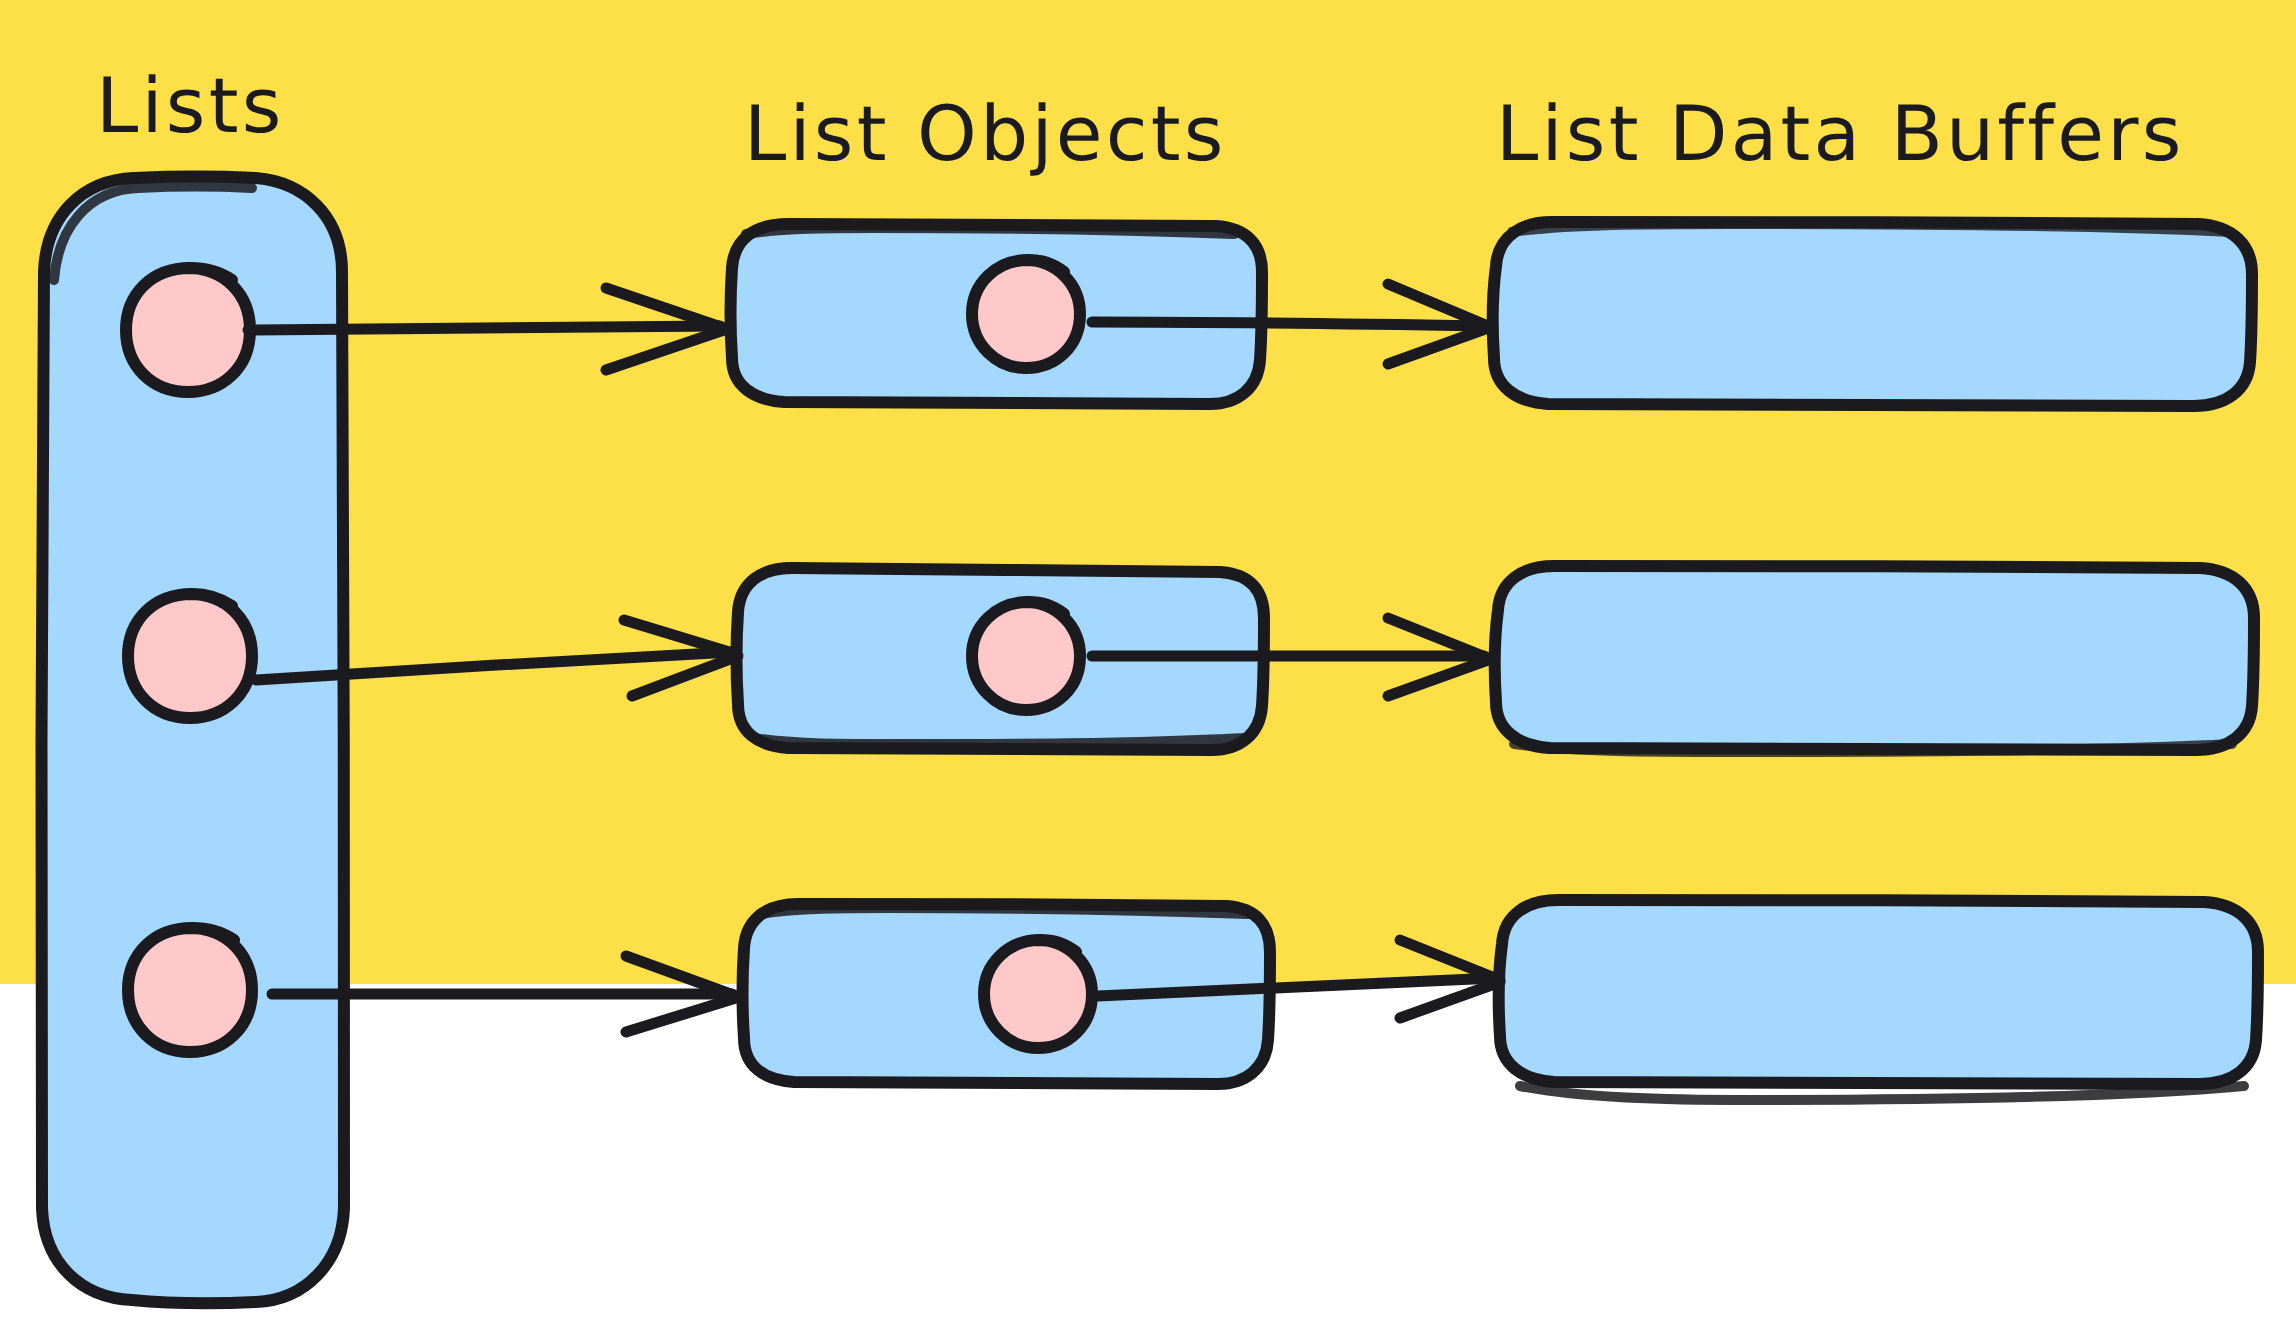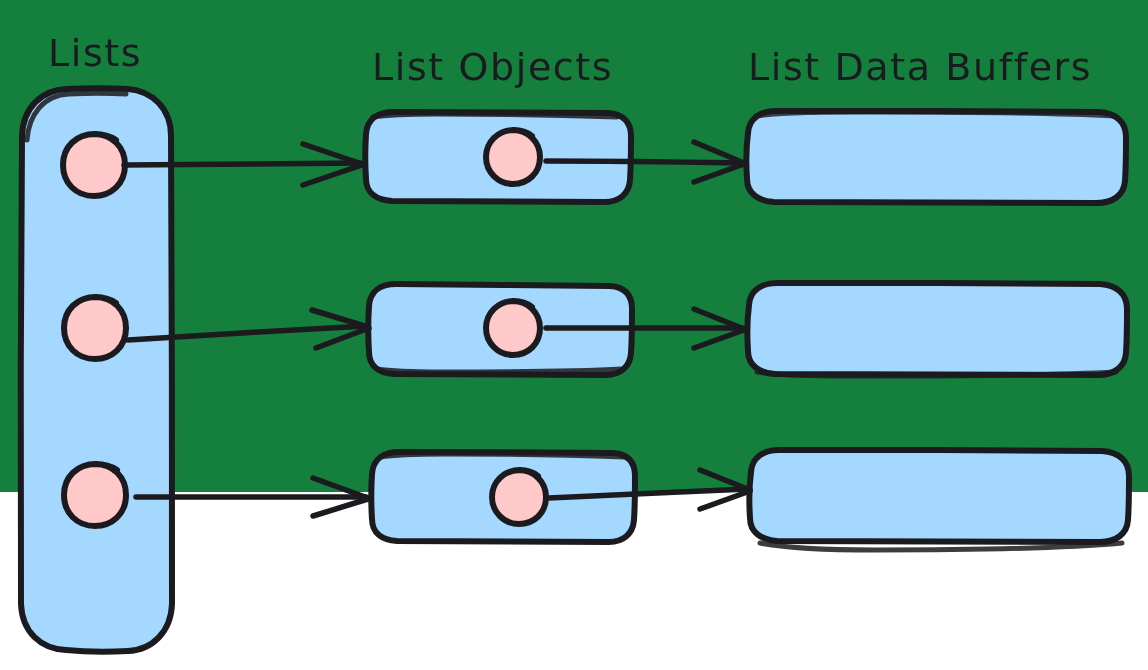--- a/index.html
+++ b/index.html
@@ -11,21 +11,21 @@
   body {
     width: 1148px;
     height: 670px;
     overflow: hidden;
     font-family: "DejaVu Sans", sans-serif;
   }
   #diagram-root {
     position: relative;
     width: 1148px;
     height: 492px;
-    background: #15803d;
+    background: #fde047;
   }
   svg#scene {
     position: absolute;
     top: 0;
     left: 0;
     width: 1148px;
     height: 670px;
     display: block;
   }
   .hdr-text {

